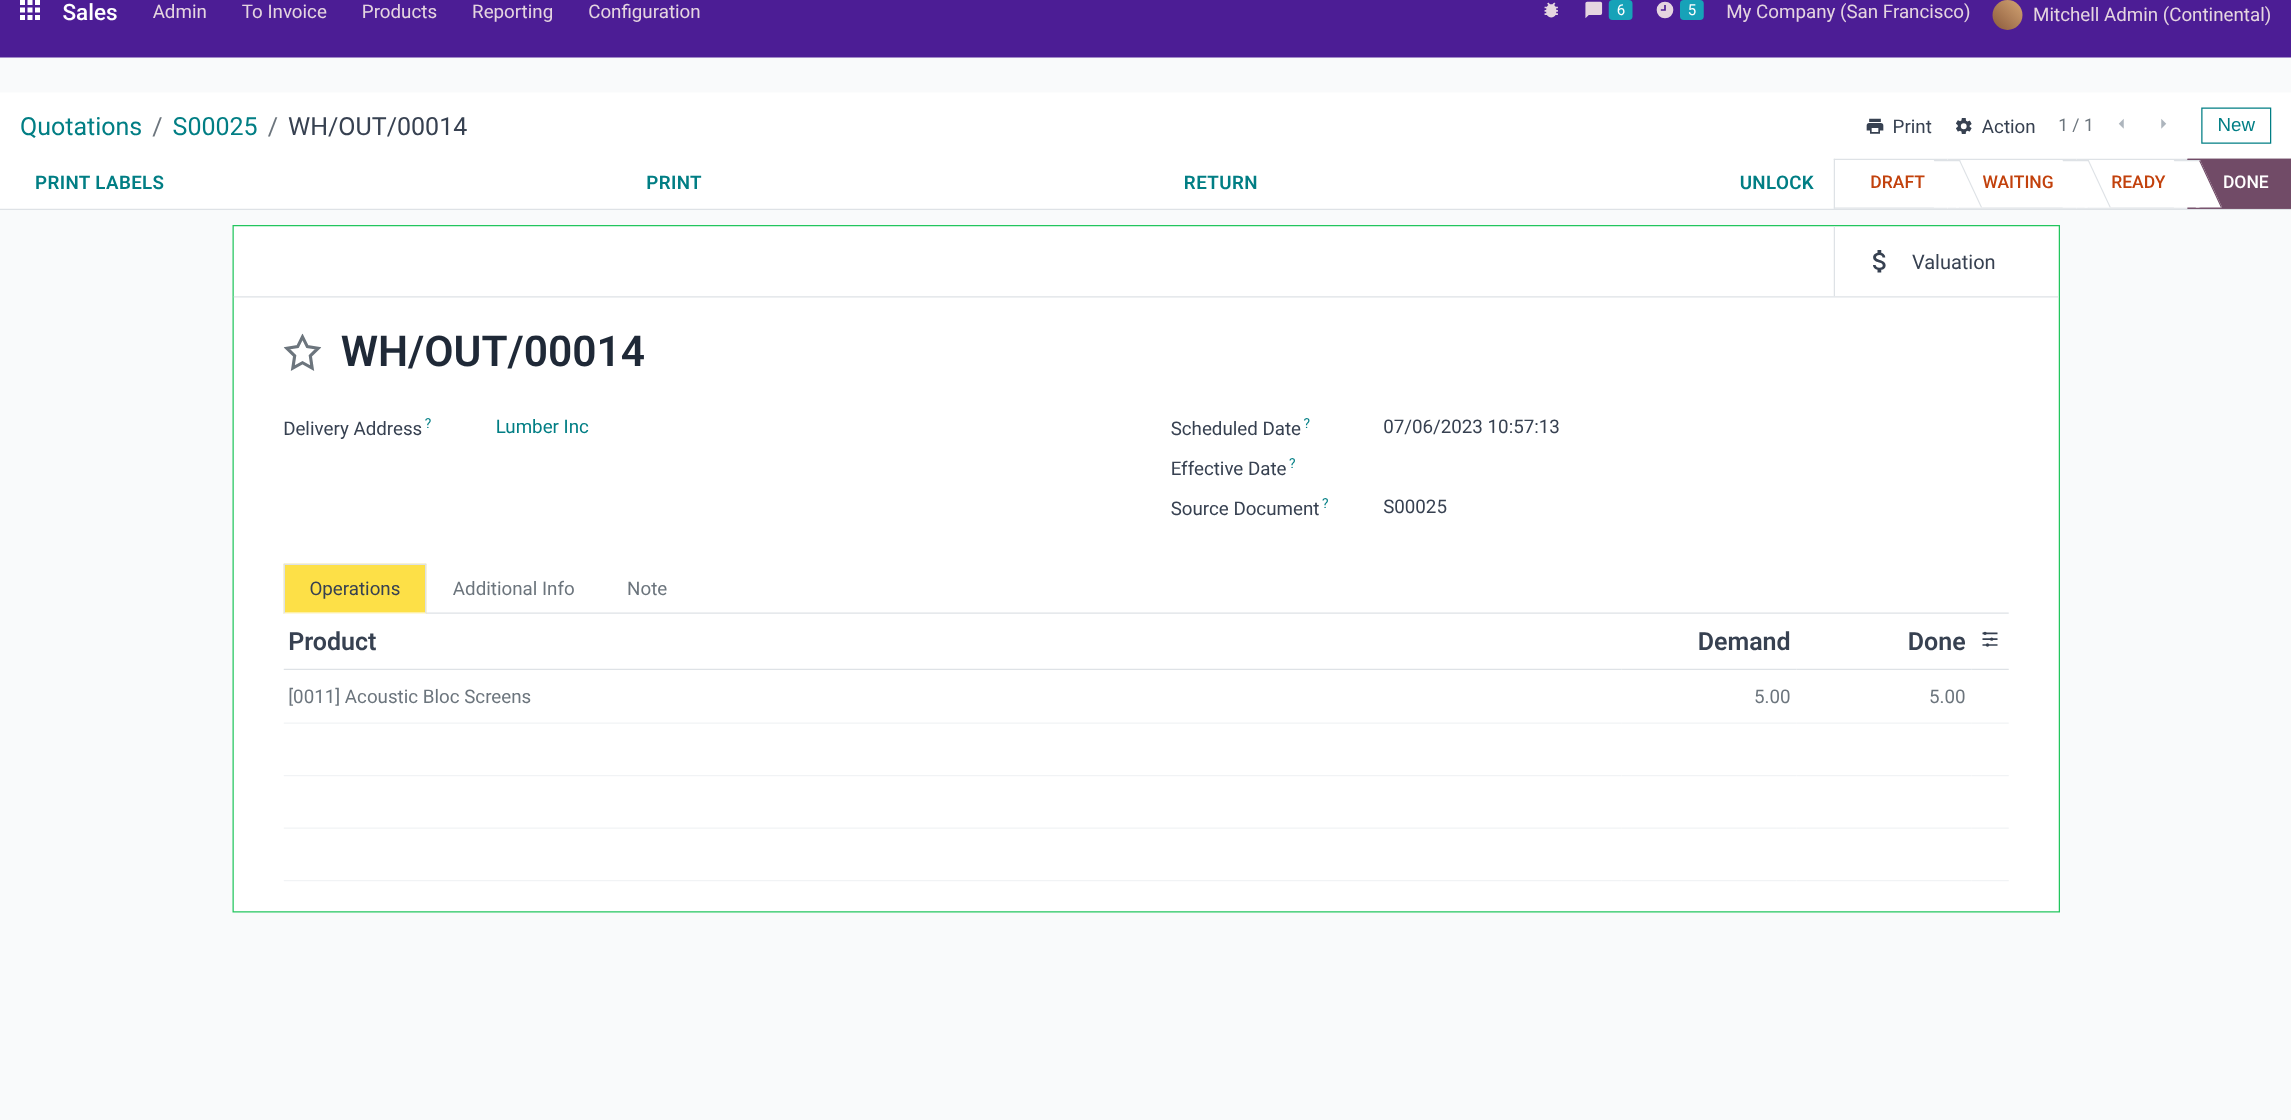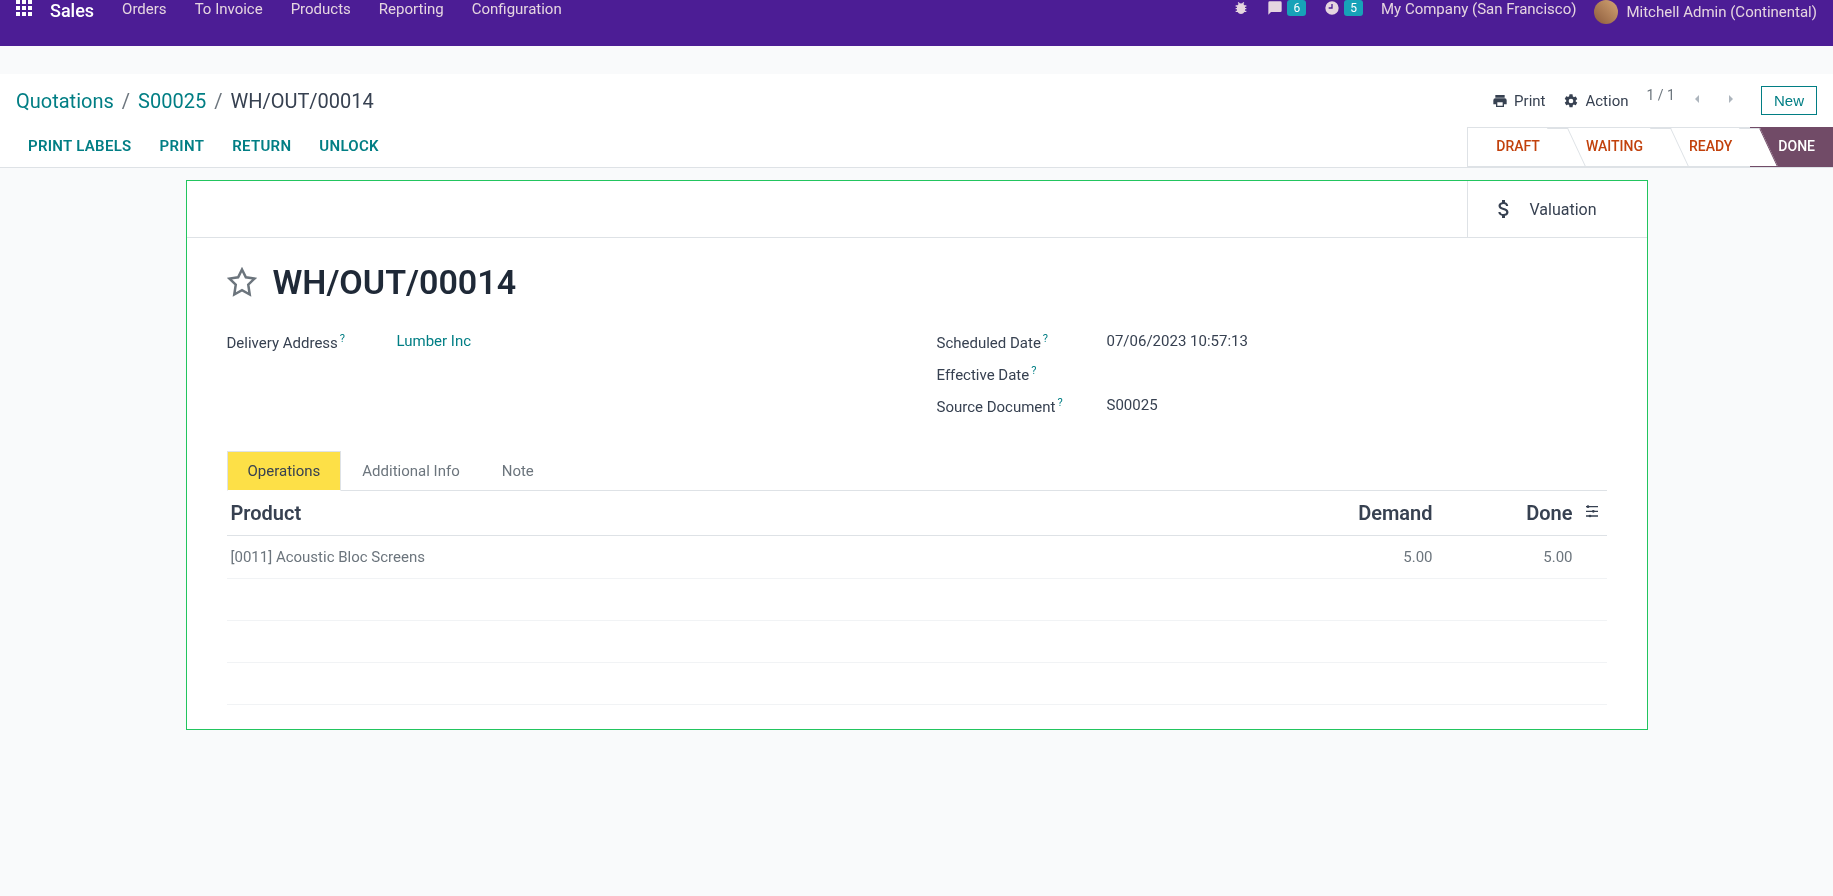--- a/index.html
+++ b/index.html
@@ -18,26 +18,26 @@
 
 
 .control-panel { background: #fff; border-bottom: 1px solid #dee2e6; }
 .cp-top { display: flex; align-items: center; padding: 12px 16px; margin-top: 28px; }
 .breadcrumb { font-size: 20px; display: flex; align-items: center; gap: 8px; flex: 1; }
 .breadcrumb .bc-link { color: #017e84; cursor: pointer; }
 .breadcrumb .bc-sep { color: #6c757d; }
 .breadcrumb .bc-current { color: #374151; }
 .cp-right { display: flex; align-items: center; gap: 18px; }
 .cp-btn { display: flex; align-items: center; gap: 6px; cursor: pointer; color: #374151; font-size: 15px; }
-.pager { display: flex; align-items: flex-start; gap: 10px; color: #6c757d; }
+.pager { display: flex; align-items: center; gap: 10px; color: #6c757d; }
 .pager .arrow { cursor: pointer; color: #adb5bd; padding: 4px; }
 .btn-new { border: 1px solid #017e84; color: #017e84; background: #fff; padding: 5px 12px; cursor: pointer; font-size: 15px; }
 
 .cp-bottom { display: flex; align-items: stretch; }
-.action-buttons { display: flex; gap: 28px; padding: 10px 16px 12px 28px; flex: 1; }
+.action-buttons { display: flex; gap: 28px; padding: 10px 16px 12px 28px; flex: 1; justify-content: space-between; }
 .action-btn { color: #017e84; font-weight: 600; cursor: pointer; font-size: 15px; letter-spacing: 0.3px; }
 
 
 .statusbar { display: flex; align-items: stretch; }
 .status-step { position: relative; padding: 10px 18px 10px 28px; color: #c2410c; font-weight: 500; cursor: pointer; border-top: 1px solid #dee2e6; border-bottom: 1px solid #dee2e6; background: #fff; font-size: 14px; }
 .status-step:first-child { border-left: 1px solid #dee2e6; }
 .status-step::after { content: ""; position: absolute; right: -10px; top: 0; bottom: 0; width: 20px; background: #fff; border-right: 1px solid #dee2e6; border-top: 1px solid #dee2e6; transform: skewX(25deg); transform-origin: top; z-index: 1; }
 .status-step::before { content: ""; position: absolute; right: -10px; top: 50%; bottom: 0; width: 20px; background: #fff; border-right: 1px solid #dee2e6; transform: skewX(-25deg); transform-origin: bottom; z-index: 1; }
 .status-step.active { background: #714B67; color: #fff; border-color: #714B67; }
 .status-step.active::after, .status-step.active::before { display: none; }
@@ -89,21 +89,21 @@
       <span></span>
       <span></span>
       <span></span>
       <span></span>
       <span></span>
       <span></span>
       <span></span>
       <span></span>
     </div>
   <div class="brand">Sales</div>
-  <div class="nav-link">Orders</div>
+  <div class="nav-link">Admin</div>
   <div class="nav-link">To Invoice</div>
   <div class="nav-link">Products</div>
   <div class="nav-link">Reporting</div>
   <div class="nav-link">Configuration</div>
   <div class="spacer"></div>
   <div class="right-item">
     <svg class="icon-svg" viewBox="0 0 24 24">
         <path d="M20 8h-2.81a5.985 5.985 0 00-1.82-1.96l1.63-1.63-1.41-1.41-2.17 2.17a6.002 6.002 0 00-2.83 0L8.41 3l-1.41 1.41 1.62 1.63A5.985 5.985 0 006.81 8H4v2h2.09c-.05.33-.09.66-.09 1v1H4v2h2v1c0 .34.04.67.09 1H4v2h2.81a6 6 0 0010.38 0H20v-2h-2.09c.05-.33.09-.66.09-1v-1h2v-2h-2v-1c0-.34-.04-.67-.09-1H20V8z"></path>
       </svg>
   </div>

